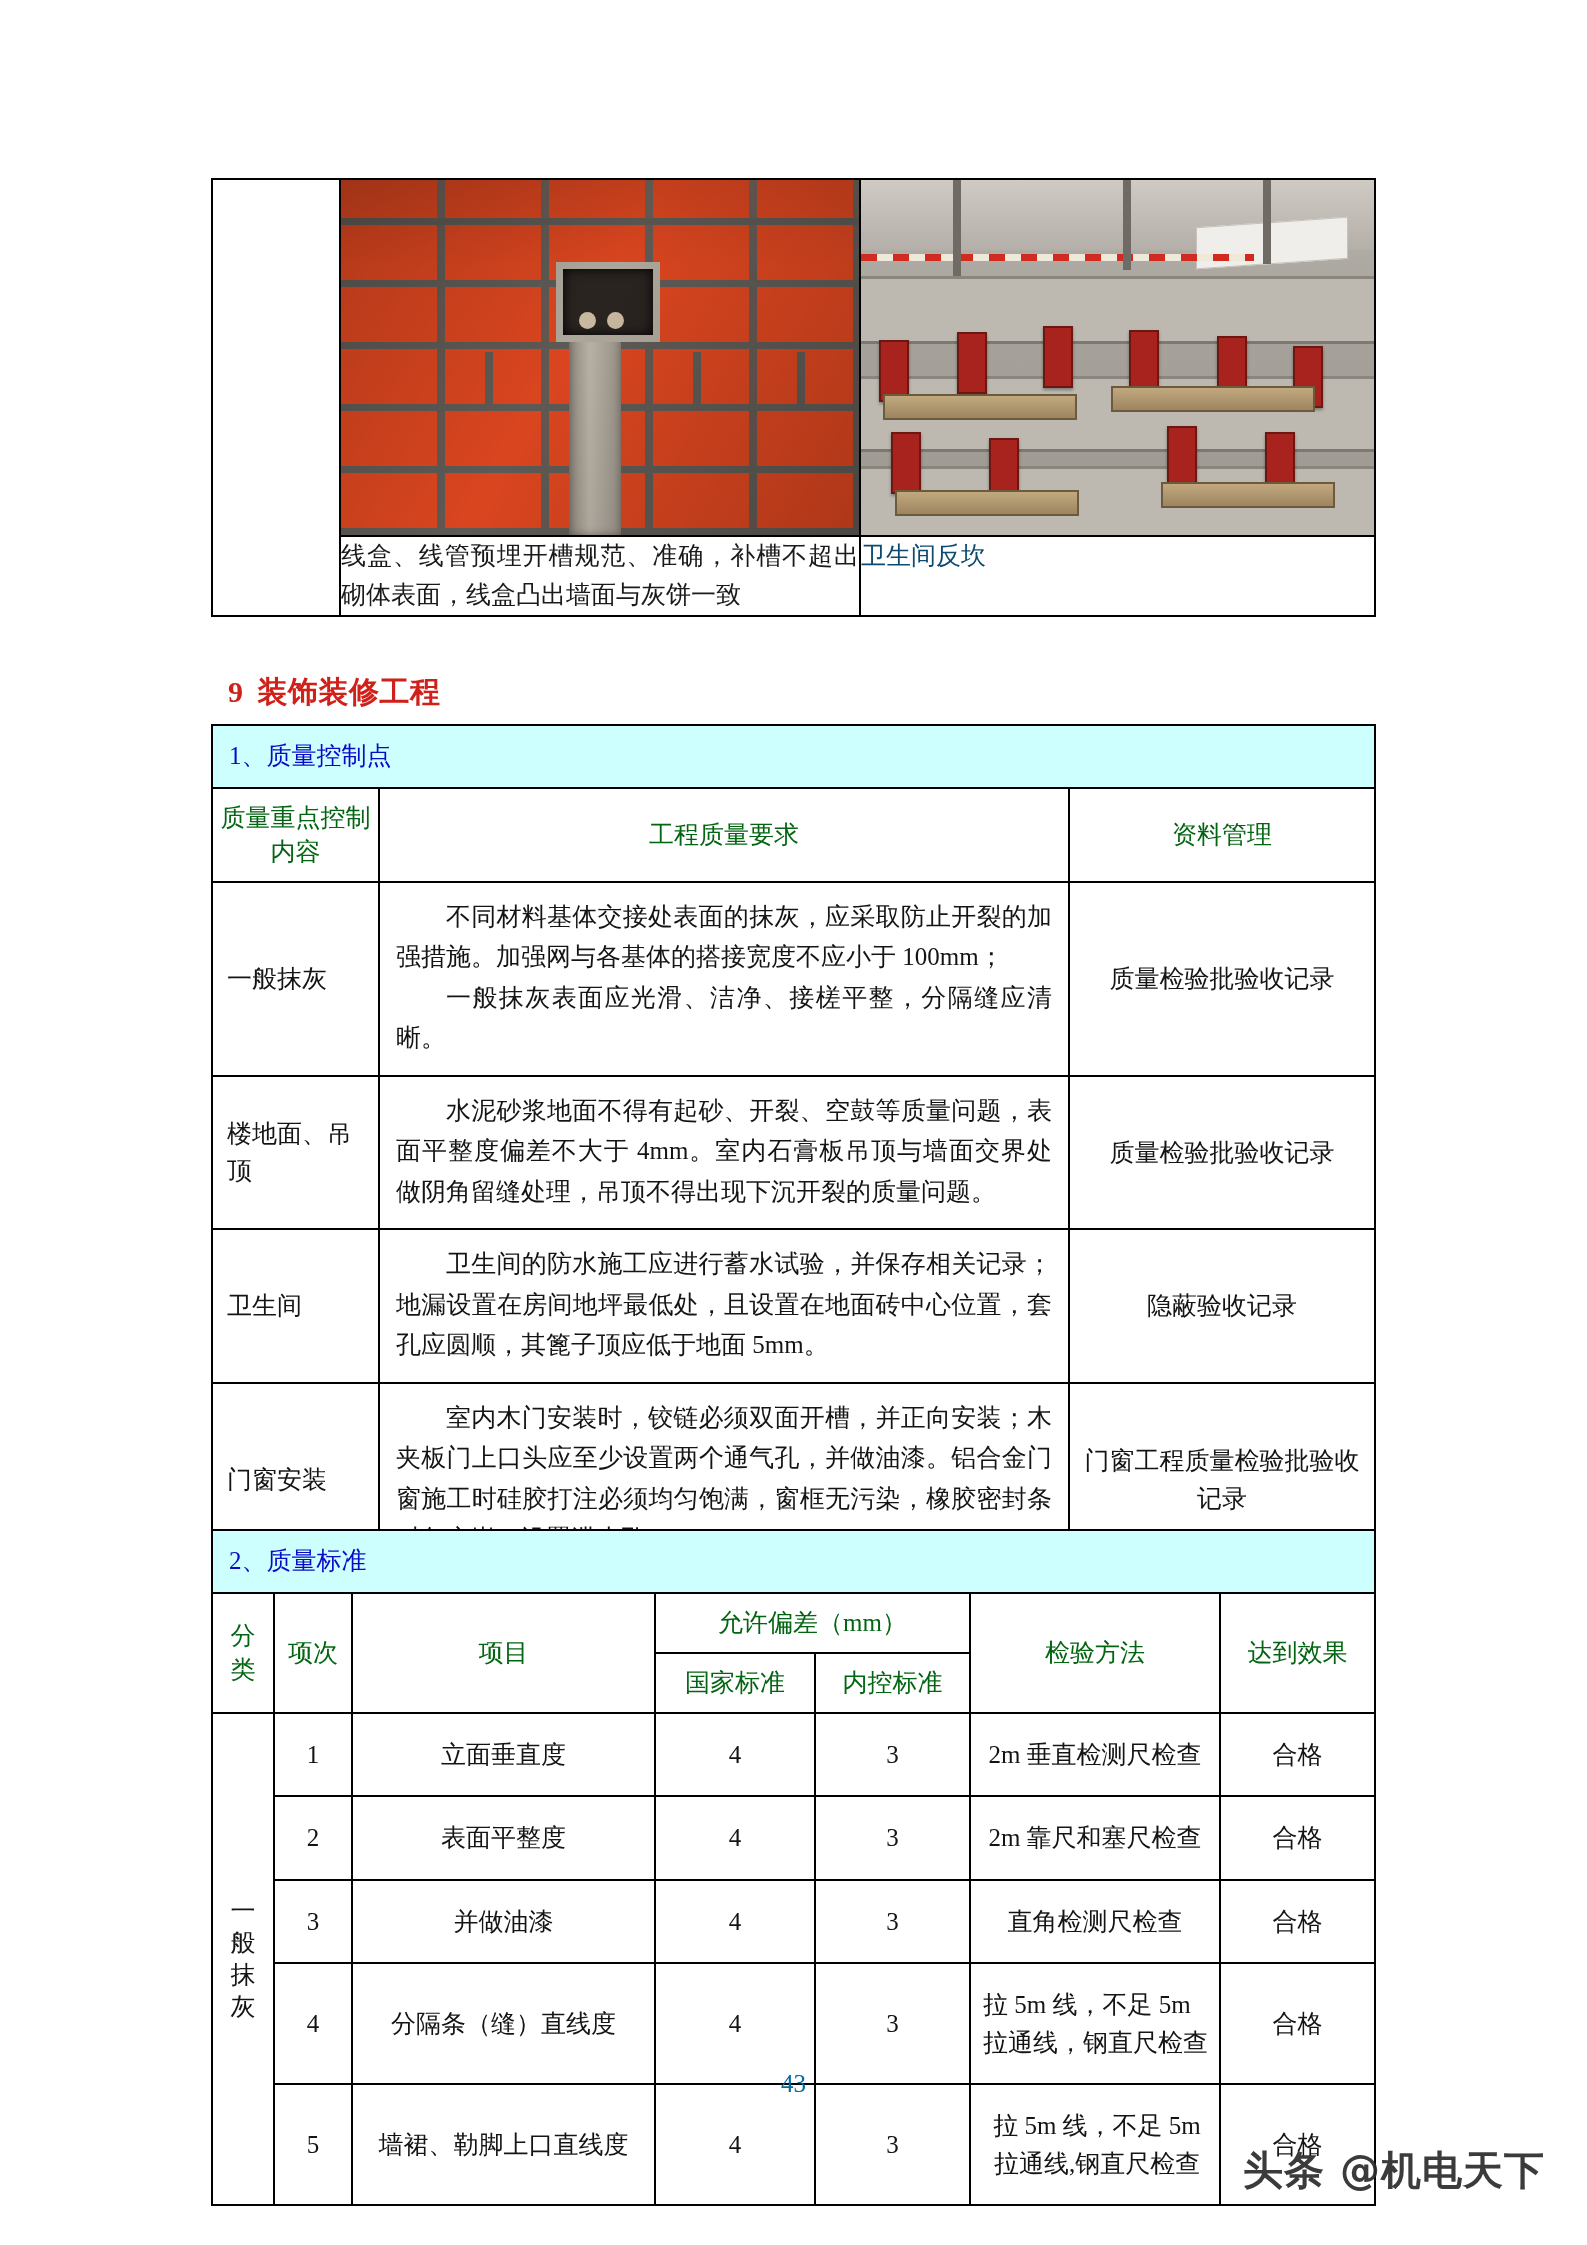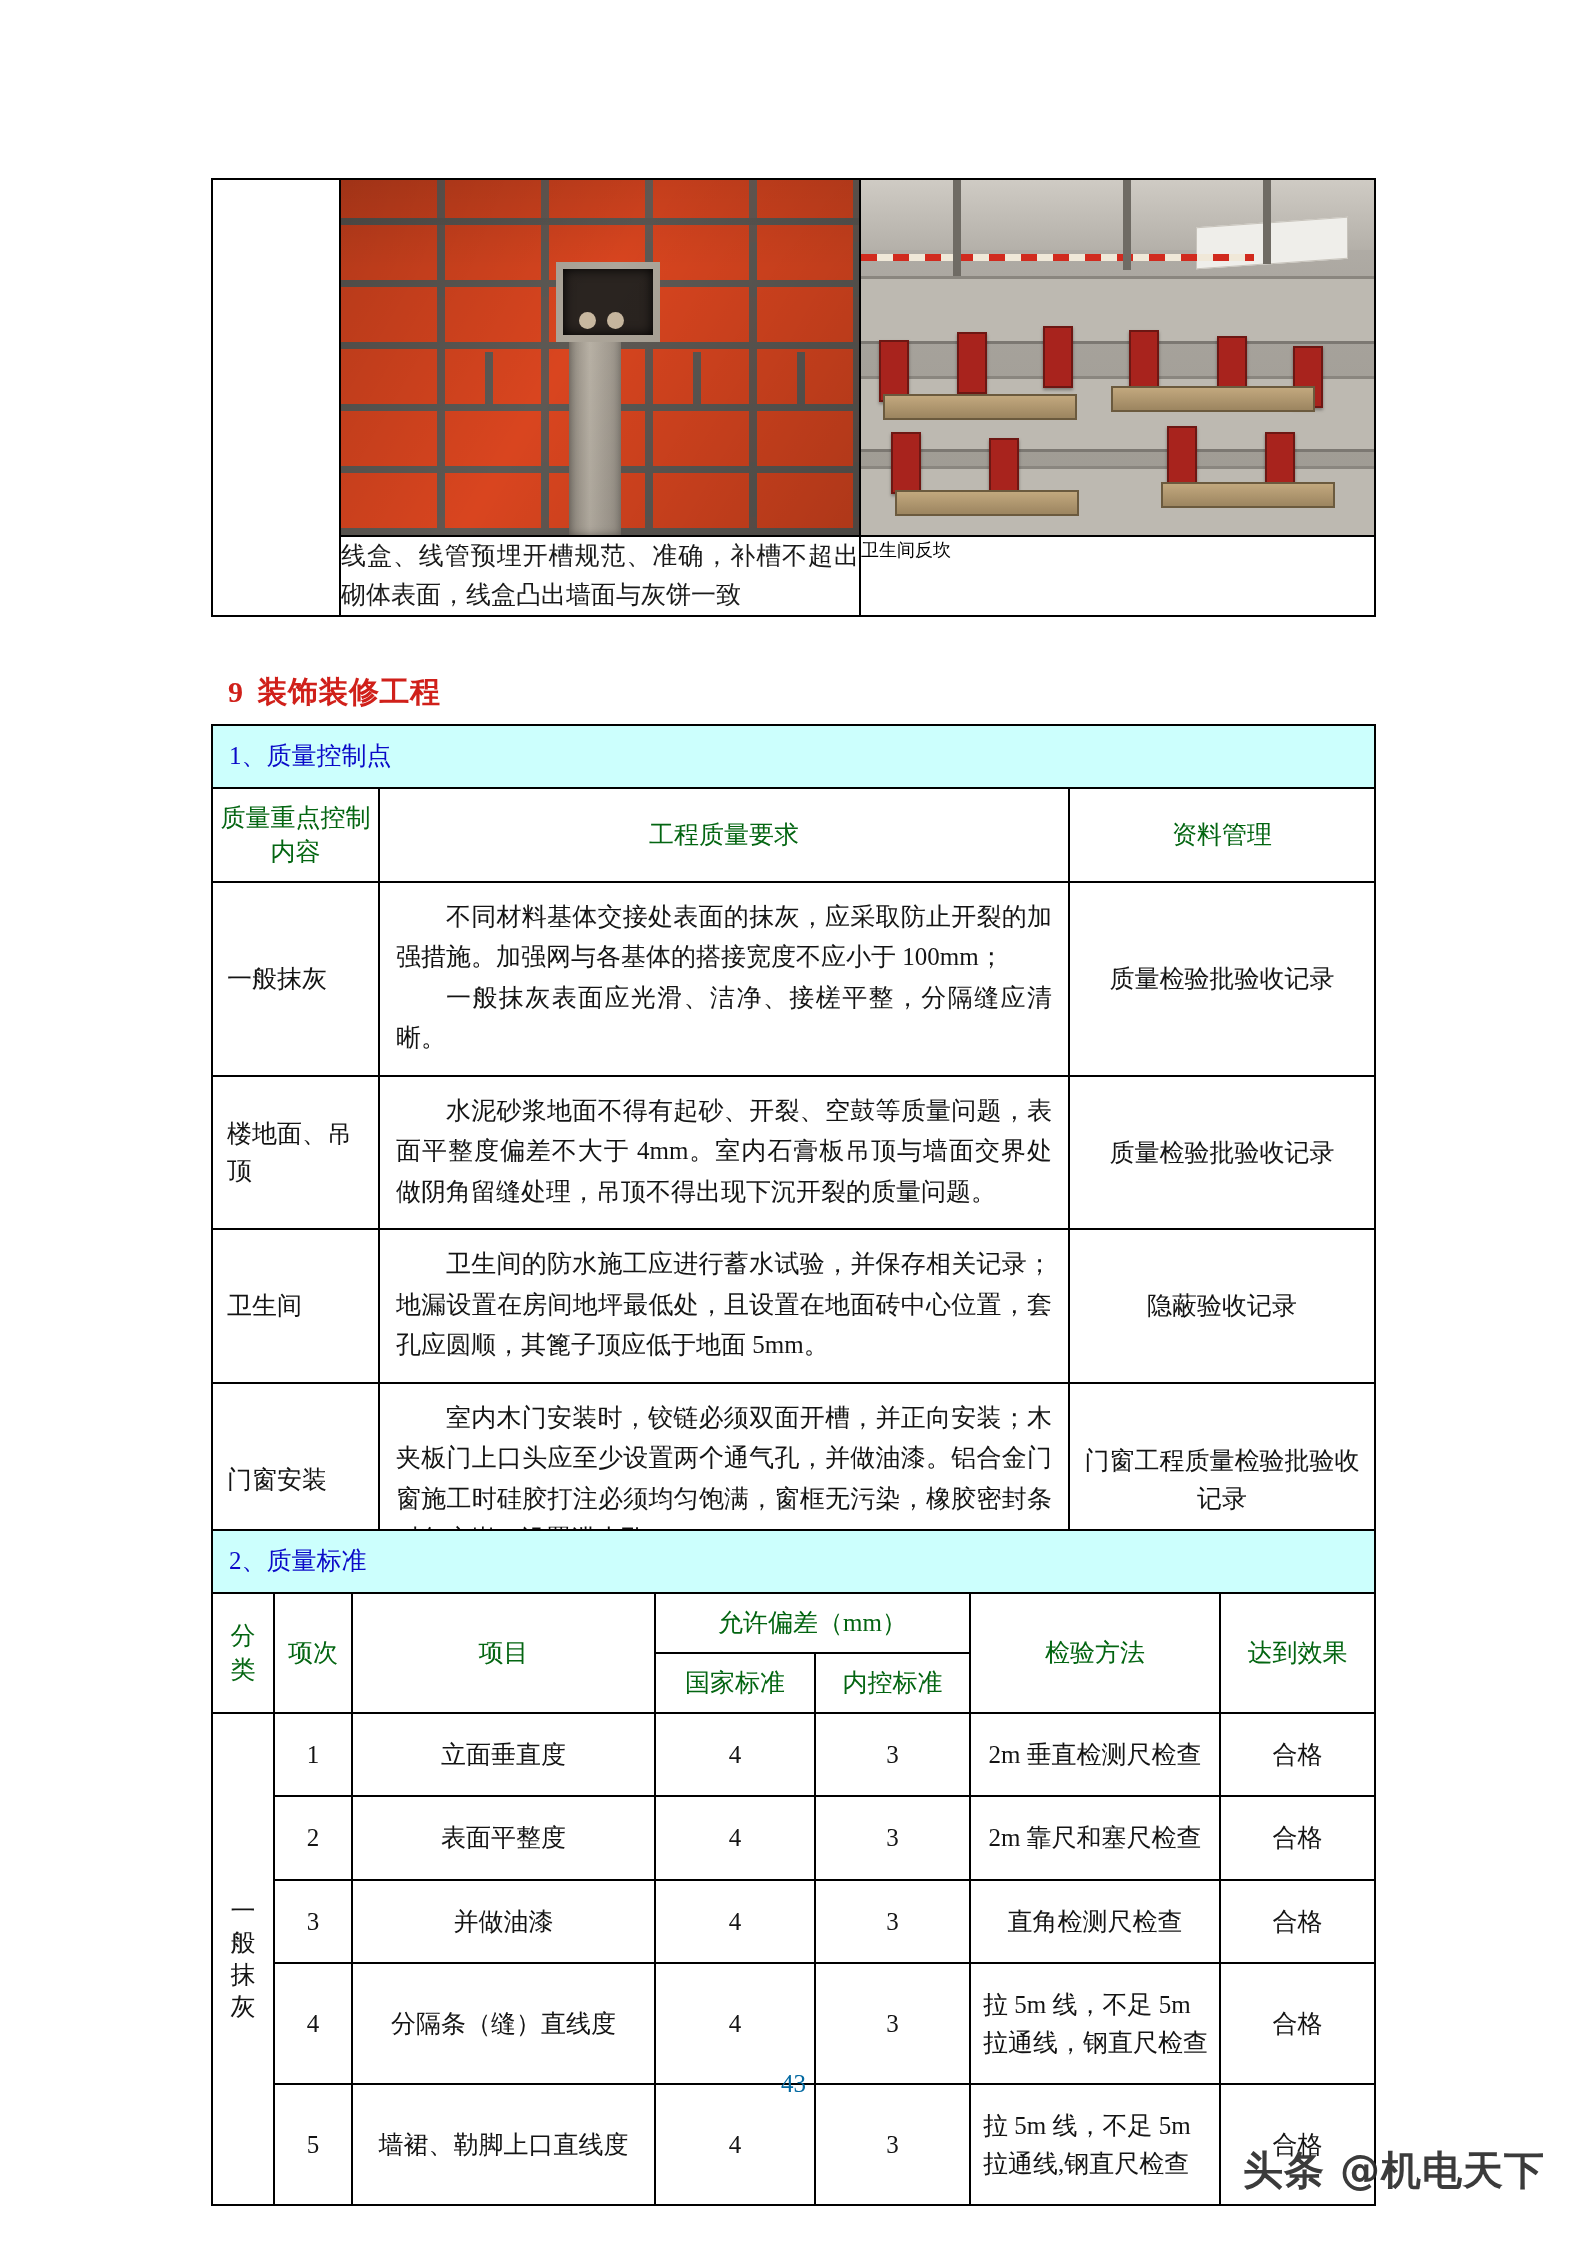--- a/index.html
+++ b/index.html
@@ -171,23 +171,23 @@
   .caption-cell {
     border-top: 0 !important;
     padding: 10px 14px 14px 14px;
     font-size: 25px;
     line-height: 1.55;
     color: #1a1a1a;
     text-align: justify;
     text-align-last: left;
   }
   .caption-center {
-    font-size: 18px;
+    font-size: 25px;
     padding: 16px 10px 40px 10px;
-    color: #000000;
+    color: #0c4a6e;
   }
 
   
   .section-heading {
     position: absolute;
     left: 228px;
     top: 672px;
     color: #d0201a;
     font-weight: bold;
     font-size: 30px;
@@ -480,21 +480,21 @@
       <td class="cell-c">4</td>
       <td class="cell-c">3</td>
       <td class="cell-c" style="text-align:left; padding-left:12px !important;">拉 5m 线，不足 5m 拉通线，钢直尺检查</td>
       <td class="cell-c">合格</td>
     </tr>
     <tr>
       <td class="cell-c">5</td>
       <td class="cell-c">墙裙、勒脚上口直线度</td>
       <td class="cell-c">4</td>
       <td class="cell-c">3</td>
-      <td class="cell-c" style="text-align:left; padding-left:12px !important;">拉 5m 线，不足 5m 拉通线,钢直尺检查</td>
+      <td class="cell-c" style="text-align:center; padding-left:12px !important;">拉 5m 线，不足 5m 拉通线,钢直尺检查</td>
       <td class="cell-c">合格</td>
     </tr>
   </tbody>
     </table>
 
   <div class="page-number">43</div>
   <div class="watermark">头条 @机电天下</div>
 
 </div>
 

